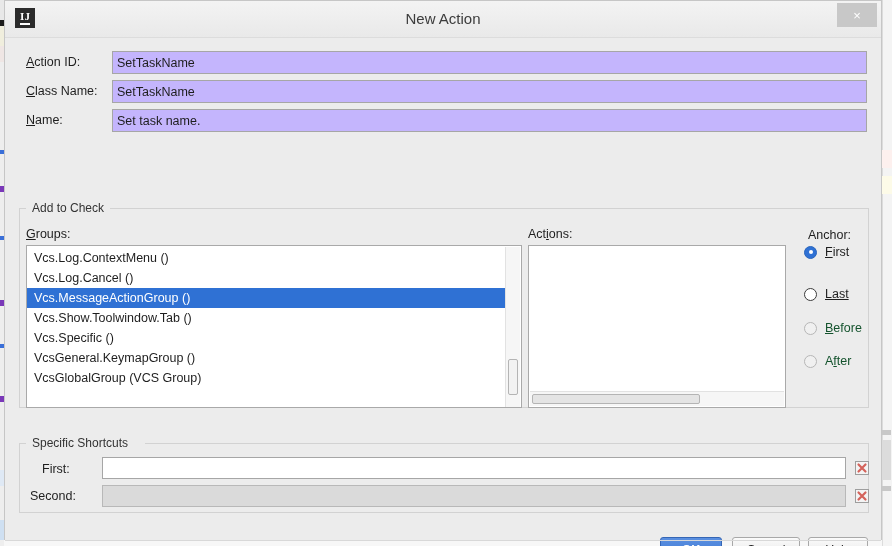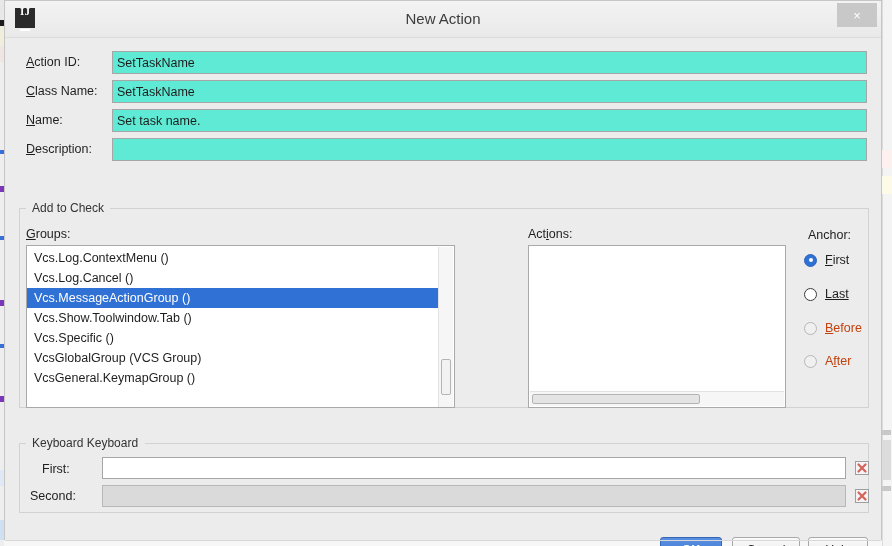--- a/index.html
+++ b/index.html
@@ -110,21 +110,21 @@
     justify-content: center;
   }
   #app-icon .ij {
     color: #ffffff;
     font-family: "Liberation Serif", serif;
     font-size: 11px;
     font-weight: bold;
     letter-spacing: 0px;
     line-height: 1;
     border-bottom: 2px solid #ffffff;
-    padding-bottom: 12px;
+    padding-bottom: 1px;
   }
   #dialog-title {
     position: absolute;
     left: 0; right: 0; top: 9px;
     text-align: center;
     font-size: 15px;
     color: #3c3c3c;
     font-family: "Liberation Sans", sans-serif;
   }
   #close-button {
@@ -157,21 +157,21 @@
     color: #1e1e1e;
     white-space: nowrap;
   }
   .mn { text-decoration: underline; text-underline-offset: 1px; }
   .form-input {
     position: absolute;
     left: 107px;
     right: 14px;
     top: 0;
     height: 23px;
-    background: #5eead4;
+    background: #c4b5fd;
     border: 1px solid #a6a6a6;
     box-sizing: border-box;
     font-family: "Liberation Sans", sans-serif;
     font-size: 12.5px;
     color: #1e1e1e;
     padding: 0 4px;
     line-height: 21px;
     outline: none;
   }
 
@@ -314,21 +314,21 @@
   }
   .radio-mark.dis {
     background: #f0f0f0;
     border: 1.6px solid #b6b6b6;
   }
   .radio-text {
     margin-left: 8px;
     font-size: 12.5px;
     color: #1e1e1e;
   }
-  .radio-text.dis { color: #c2410c; }
+  .radio-text.dis { color: #14532d; }
 
   
   .sc-label {
     position: absolute;
     font-size: 12.5px;
     color: #1e1e1e;
   }
   .sc-input {
     position: absolute;
     height: 22px;
@@ -422,78 +422,74 @@
     <div class="form-row" style="top:42px;">
       <div class="form-label"><span class="mn">C</span><span>lass Name:</span></div>
       <input class="form-input" type="text" value="SetTaskName" style="">
     </div>
 
     <div class="form-row" style="top:71px;">
       <div class="form-label"><span class="mn">N</span><span>ame:</span></div>
       <input class="form-input" type="text" value="Set task name." style="">
     </div>
 
-    <div class="form-row" style="top:100px;">
-      <div class="form-label"><span class="mn">D</span><span>escription:</span></div>
-      <input class="form-input" type="text" value="" style="">
-    </div>
 
     <div class="groupbox" style="left:14px; top:170px; width:850px; height:200px;">
       <div class="gb-line-right" style="left:90px; right:0;"></div>
       <div class="gb-title">Add to Check</div>
     </div>
 
     <div class="list-label" style="left:21px; top:189px;"><span class="mn">G</span><span>roups:</span></div>
 
-    <div class="listbox" style="left:21px; top:207px; width:429px; height:163px;">
+    <div class="listbox" style="left:21px; top:207px; width:496px; height:163px;">
       <div id="groups-items" style="position:absolute; left:0; top:2px; right:16px;">
           <div class="list-item">Vcs.Log.ContextMenu ()</div>
           <div class="list-item">Vcs.Log.Cancel ()</div>
           <div class="list-item selected">Vcs.MessageActionGroup ()</div>
           <div class="list-item">Vcs.Show.Toolwindow.Tab ()</div>
           <div class="list-item">Vcs.Specific ()</div>
+          <div class="list-item">VcsGeneral.KeymapGroup ()</div>
           <div class="list-item">VcsGlobalGroup (VCS Group)</div>
-          <div class="list-item">VcsGeneral.KeymapGroup ()</div>
         </div>
       <div class="vscroll" style="height:161px;">
         <div class="thumb" style="top:112px; height:36px;"></div>
       </div>
     </div>
 
     <div class="list-label" style="left:523px; top:189px;"><span>Act</span><span class="mn">i</span><span>ons:</span></div>
 
     <div class="listbox" style="left:523px; top:207px; width:258px; height:163px;">
       <div class="hscroll">
         <div class="thumb" style="left:2px; width:168px;"></div>
       </div>
     </div>
 
     <div id="anchor-label">Anchor:</div>
     <div id="anchor-radios">
-        <div class="radio-row" style="top: 212px;">
+        <div class="radio-row" style="top: 204px;">
           <span class="radio-mark on"></span>
           <span class="radio-text"><span class="mn">F</span>irst</span>
         </div>
         <div class="radio-row" style="top: 246px; text-decoration: underline;">
           <span class="radio-mark off"></span>
           <span class="radio-text"><span class="mn">L</span>ast</span>
         </div>
         <div class="radio-row disabled" style="top: 280px;">
           <span class="radio-mark dis"></span>
           <span class="radio-text dis"><span class="mn">B</span>efore</span>
         </div>
         <div class="radio-row disabled" style="top: 313px;">
           <span class="radio-mark dis"></span>
           <span class="radio-text dis">A<span class="mn">f</span>ter</span>
         </div>
       </div>
 
     <div class="groupbox" style="left:14px; top:405px; width:850px; height:70px;">
       <div class="gb-line-right" style="left:125px; right:0;"></div>
-      <div class="gb-title">Keyboard Keyboard</div>
+      <div class="gb-title">Specific Shortcuts</div>
     </div>
 
     <div class="sc-label" style="left:37px; top:424px;">First:</div>
     <input class="sc-input" style="left: 97px; top: 419px; width: 744px;" type="text" value="">
     <div class="clear-icon" style="left:850px; top:423px;">
       <svg width="12" height="12" viewBox="0 0 12 12">
         <path d="M2.5 2.5 L9.5 9.5 M9.5 2.5 L2.5 9.5" stroke="#d4635b" stroke-width="2.2" stroke-linecap="round"></path>
       </svg>
     </div>
 

